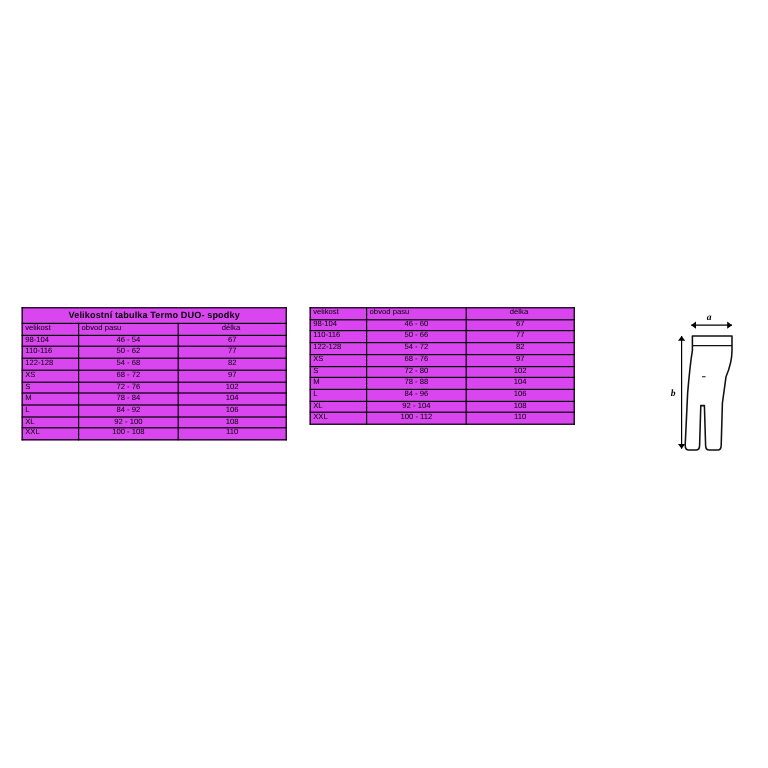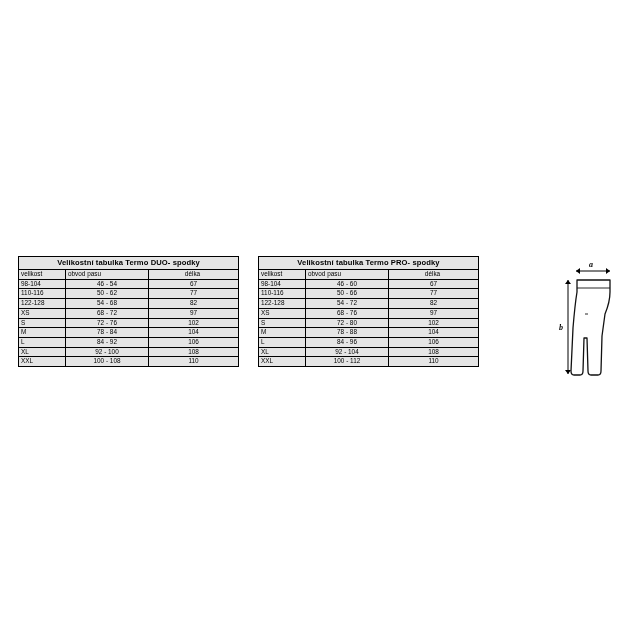--- a/index.html
+++ b/index.html
@@ -26,21 +26,21 @@
     position: absolute;
     left: 18px;
     top: 256px;
     display: flex;
     gap: 19px;
     align-items: flex-start;
   }
   table.sizetable {
     border-collapse: collapse;
     table-layout: fixed;
-    background: #e5e5e5;
+    background: #d946ef;
     border: 1px solid #000;
   }
   table.sizetable td, table.sizetable th {
     border: 1px solid #000;
     font-size: 6.4px;
     line-height: 1.05;
     padding: 1px 2px;
     color: #000;
     font-family: "Liberation Sans", sans-serif;
     height: 9px;
@@ -156,23 +156,20 @@
       <tr>
         <td class="c-size">XXL</td>
         <td class="c-waist">100 - 108</td>
         <td class="c-len">110</td>
       </tr>
     </tbody>
       </table>
 
     <table class="sizetable">
       <tbody>
-          <tr>
-        <th class="title" colspan="3">Velikostní tabulka Termo PRO- spodky</th>
-      </tr>
       <tr>
         <td class="hdr c-size">velikost</td>
         <td class="hdr c-waist">obvod pasu</td>
         <td class="hdr ctr c-len">délka</td>
       </tr>
       <tr>
         <td class="c-size">98-104</td>
         <td class="c-waist">46 - 60</td>
         <td class="c-len">67</td>
       </tr>

